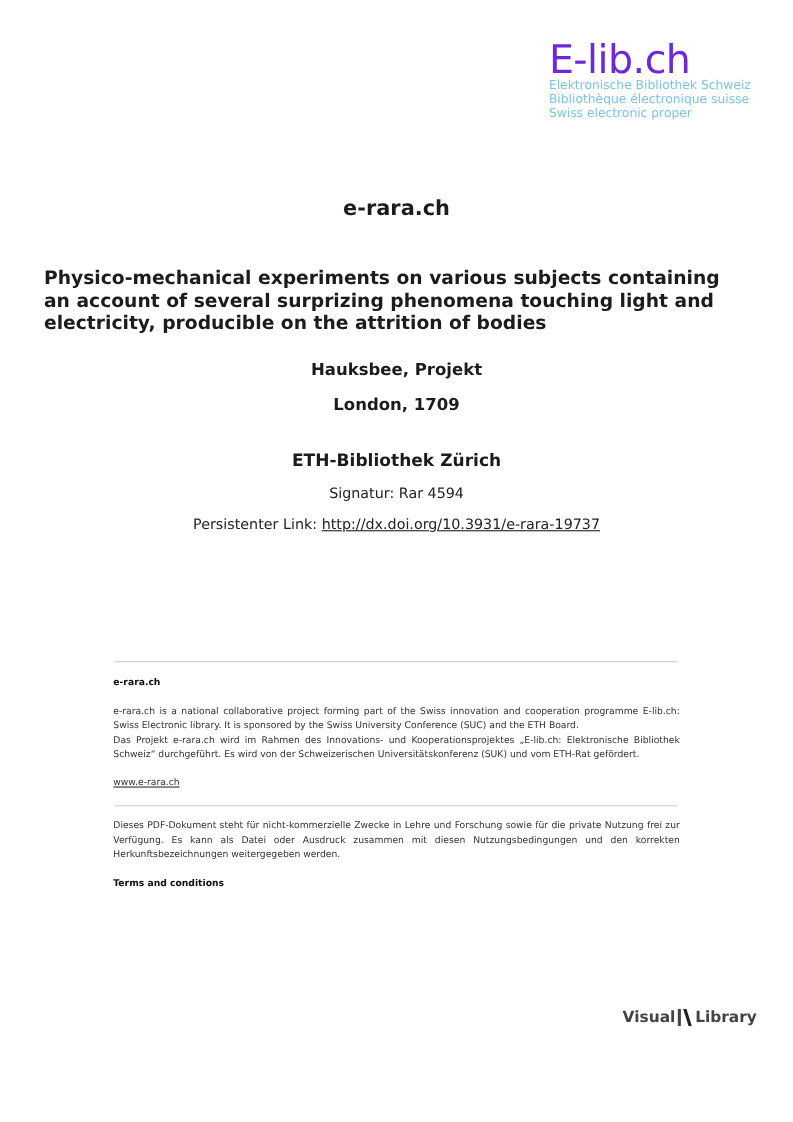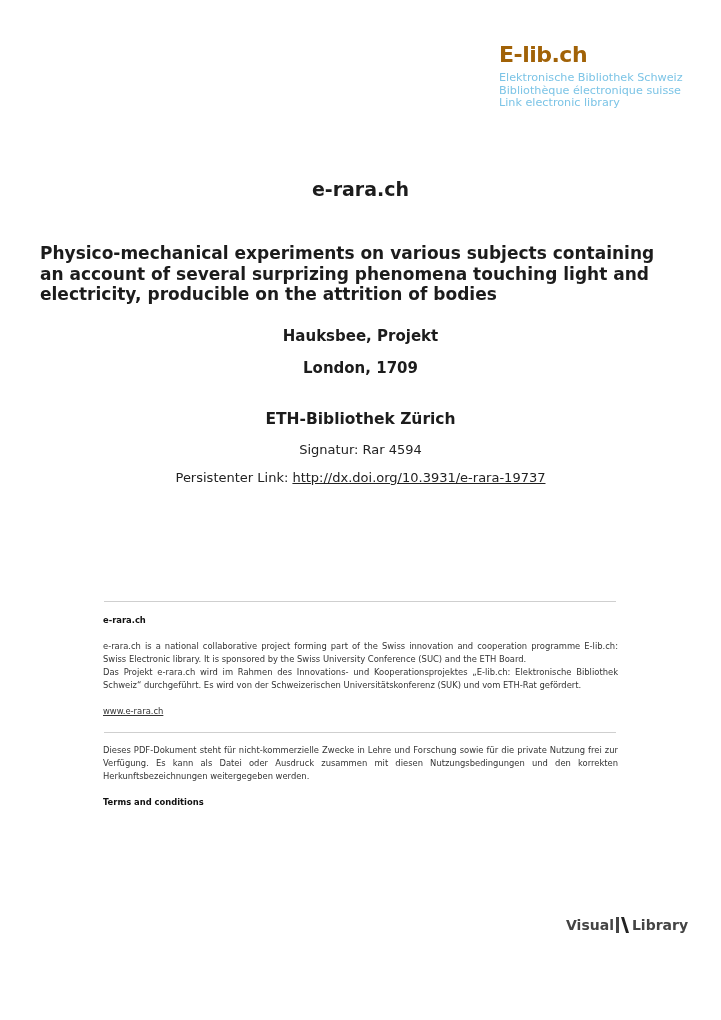--- a/index.html
+++ b/index.html
@@ -2,21 +2,21 @@
 <html><head>
   <meta charset="utf-8">
   <style>
     html, body { margin: 0; padding: 0; }
     body {
       width: 721px; height: 1020px; background: #ffffff; position: relative;
       overflow: hidden; font-family: "DejaVu Sans", sans-serif; color: #222;
     }
     .abs { position: absolute; }
     .logo-elib { left: 499px; top: 38px; width: 200px; }
-    .logo-main { font-family: "DejaVu Sans", sans-serif; font-weight: bold; font-size: 22px; color: #a16207; line-height: 34px; letter-spacing: -0.5px; }
+    .logo-main { font-family: "DejaVu Sans", sans-serif; font-weight: normal; font-size: 36px; color: #6d28d9; line-height: 34px; letter-spacing: -0.5px; }
     .logo-sub { font-size: 11.2px; color: #7cc4e6; line-height: 12.5px; }
     .center { left: 0; width: 721px; text-align: center; }
     .site { top: 178px; font-size: 19px; font-weight: bold; color: #1c1c1c; }
     .title { top: 243px; font-size: 17px; font-weight: bold; line-height: 20.5px; color: #1c1c1c; left: 40px; width: 641px; }
     .author { top: 327px; font-size: 15px; font-weight: bold; color: #1c1c1c; }
     .place { top: 359px; font-size: 15px; font-weight: bold; color: #1c1c1c; }
     .lib { top: 410px; font-size: 15.5px; font-weight: bold; color: #1c1c1c; }
     .sig { top: 442px; font-size: 13px; color: #222; }
     .plink { top: 470px; font-size: 13px; color: #222; }
     .plink a { color: #222; text-decoration: underline; }
@@ -28,21 +28,21 @@
     .vl { left: 566px; top: 917px; font-size: 14px; font-weight: bold; color: #444; display: flex; align-items: center; }
     .vl .mark { display: inline-block; width: 14px; height: 16px; margin: 0 2px; }
   </style>
 </head>
 <body>
 
 <div class="abs logo-elib">
   <div class="logo-main">E-lib.ch</div>
   <div class="logo-sub">Elektronische Bibliothek Schweiz</div>
   <div class="logo-sub">Bibliothèque électronique suisse</div>
-  <div class="logo-sub">Link electronic library</div>
+  <div class="logo-sub">Swiss electronic proper</div>
 </div>
 
 <div class="abs center site">e-rara.ch</div>
 <div class="abs title" style="">Physico-mechanical experiments on various subjects containing an account of several surprizing phenomena touching light and electricity, producible on the attrition of bodies</div>
 <div class="abs center author">Hauksbee, Projekt</div>
 <div class="abs center place">London, 1709</div>
 <div class="abs center lib">ETH-Bibliothek Zürich</div>
 <div class="abs center sig">Signatur: Rar 4594</div>
 <div class="abs center plink">
   <span>Persistenter Link: </span><a>http://dx.doi.org/10.3931/e-rara-19737</a>

